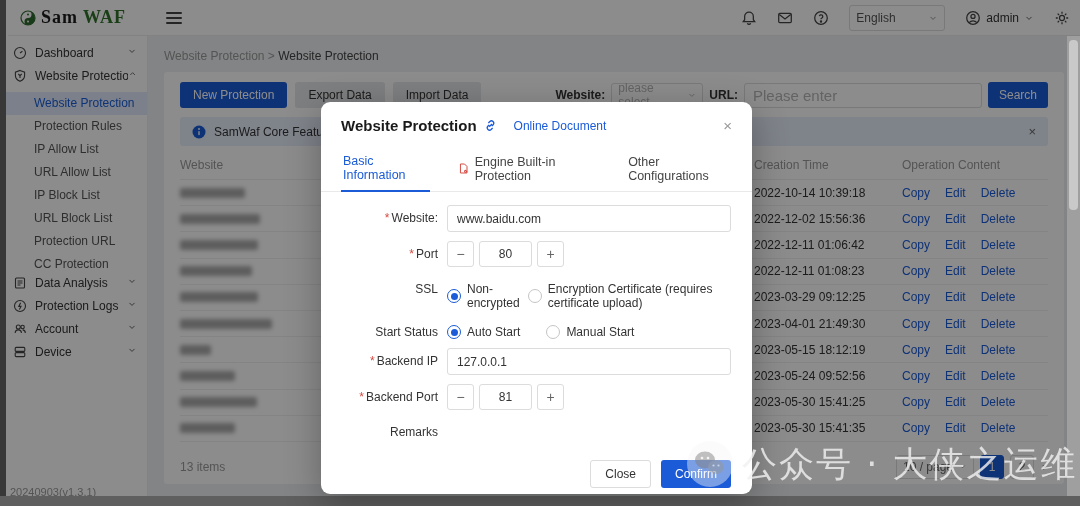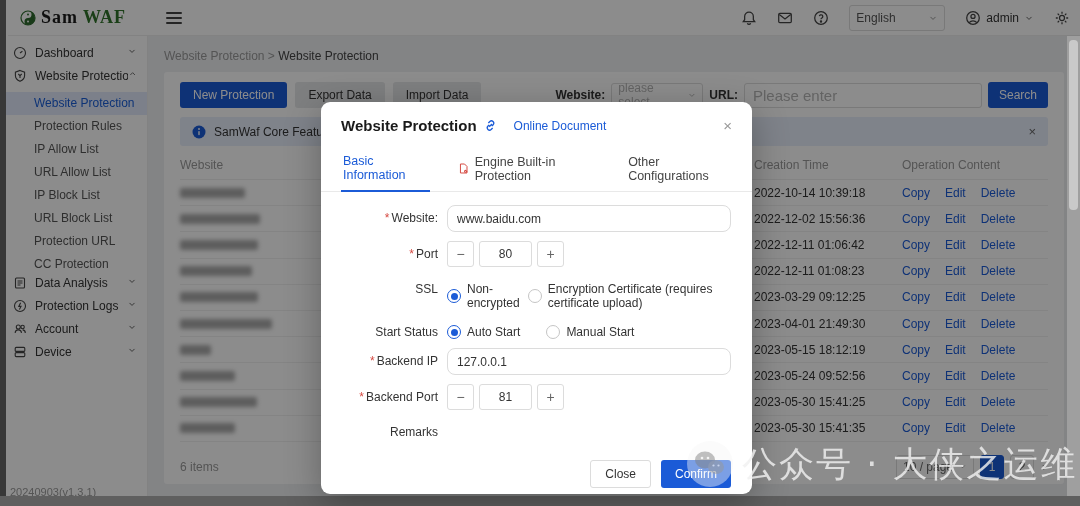--- a/index.html
+++ b/index.html
@@ -95,21 +95,21 @@
   .modal-close { margin-left:auto; color:#999; font-size:15px; cursor:pointer; line-height:1; }
   .tabs { display:flex; gap:26px; padding:0 20px; border-bottom:1px solid #e9e9e9; margin-top:8px; }
   .tab { font-size:12.5px; color:#444; padding:6px 2px 8px; display:flex; align-items:center; gap:5px; cursor:pointer; }
   .tab.active { color:#1b5bd7; border-bottom:2px solid #1b5bd7; margin-bottom:-1px; }
   .file-icon { width:13px; height:13px; }
   .modal-body { padding:13px 21px 0 0; }
   .frow { display:flex; align-items:flex-start; margin-bottom:9px; }
   .frow .flab { width:126px; flex:0 0 auto; text-align:right; font-size:12px; color:#333; padding-top:6px; padding-right:9px; }
   .req { color:#d54941; margin-right:2px; }
   .fctl { flex:1 1 auto; }
-  .minput { width:100%; height:27px; border:1px solid #dcdcdc; border-radius:8px; padding:0 9px;
+  .minput { width:100%; height:27px; border:1px solid #dcdcdc; border-radius:3px; padding:0 9px;
     font-size:12px; color:#333; font-family:"Liberation Sans", sans-serif; }
   .minput::placeholder { color:#bbb; }
   .stepper { display:flex; align-items:center; }
   .step-btn { width:27px; height:26px; border:1px solid #dcdcdc; border-radius:3px; background:#fff;
     display:flex; align-items:center; justify-content:center; color:#666; font-size:14px; cursor:pointer; }
   .step-val { width:53px; height:26px; border:1px solid #dcdcdc; border-radius:3px; margin:0 5px;
     display:flex; align-items:center; justify-content:center; font-size:12px; color:#333; }
   .radio-col { display:flex; flex-direction:row; gap:8px; padding-top:6px; }
   .radio-row { display:flex; gap:26px; padding-top:6px; }
   .radio { display:flex; align-items:center; gap:6px; font-size:12px; color:#333; cursor:pointer; }
@@ -417,21 +417,21 @@
     <div class="cell-ops">
       <a class="op">Copy</a>
       <a class="op">Edit</a>
       <a class="op">Delete</a>
     </div>
   </div>
         </div>
     </div>
 
     <div class="pager-row">
-      <span class="pager-total">6 items</span>
+      <span class="pager-total">13 items</span>
       <div class="pager-right">
         <div class="page-size">
           <span>10 / page</span>
           <svg width="9" height="9" viewBox="0 0 14 14" fill="none" stroke="#999" stroke-width="1.4">
               <path d="M3.5 5.5L7 9l3.5-3.5"></path>
             </svg>
         </div>
         <div class="page-btn active">1</div>
         <div class="page-btn">2</div>
         <span class="page-arrow">›</span>

